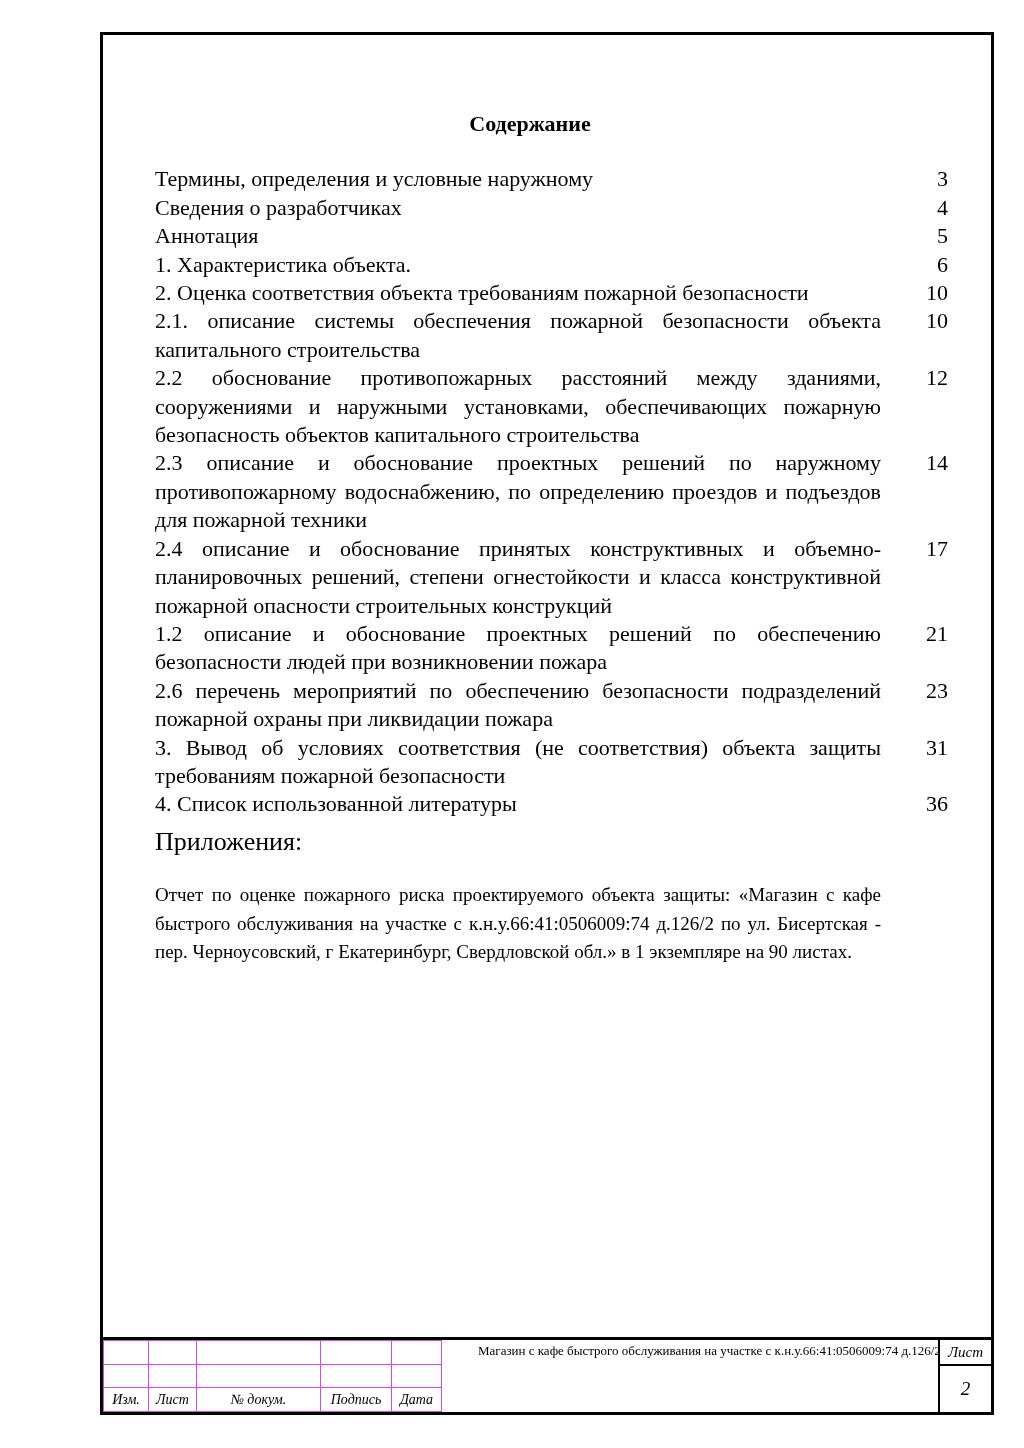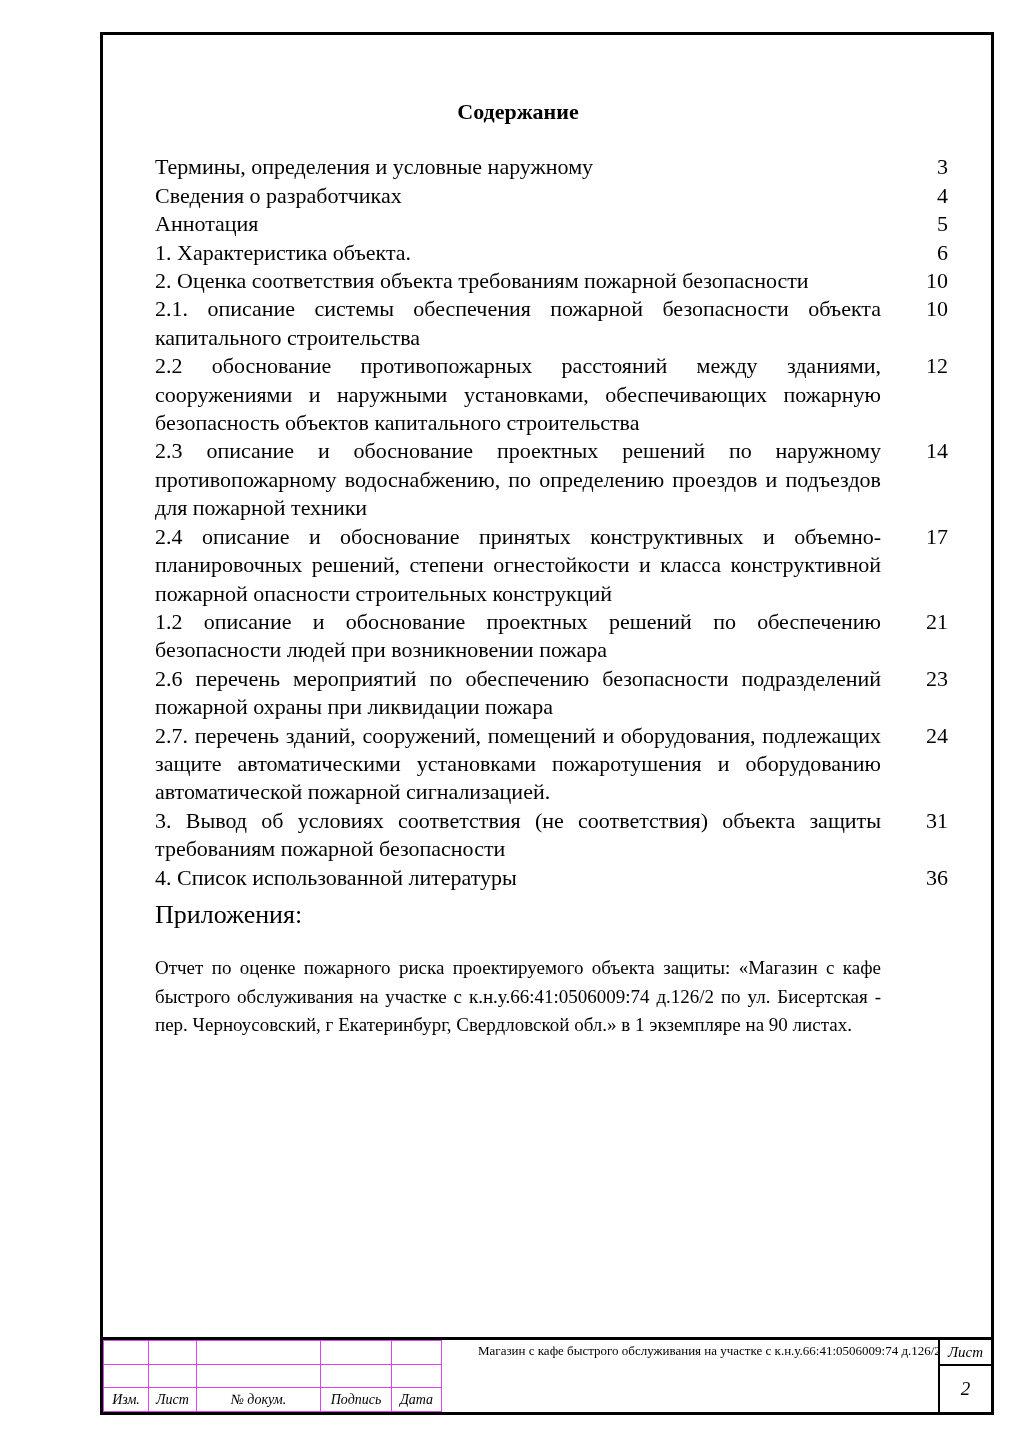--- a/index.html
+++ b/index.html
@@ -22,21 +22,21 @@
     box-sizing: border-box;
   }
   .content {
     position: absolute;
     left: 0; top: 0; right: 0;
     padding: 63px 43px 0 52px;
     box-sizing: border-box;
   }
   .doc-title {
     width: 726px;
-    margin: 0;
+    margin: 12px;
     text-align: center;
     font-weight: bold;
     font-size: 22px;
     line-height: 28.4px;
   }
   .toc { margin-top: 27px; width: 793px; }
   .toc-row { display: flex; }
   .toc-text {
     width: 726px;
     font-size: 22px;
@@ -167,24 +167,20 @@
             <div class="toc-text">2.4 описание и обоснование принятых конструктивных и объемно-планировочных решений, степени огнестойкости и класса конструктивной пожарной опасности строительных конструкций</div>
             <div class="toc-page">17</div>
           </div>
           <div class="toc-row">
             <div class="toc-text">1.2 описание и обоснование проектных решений по обеспечению безопасности людей при возникновении пожара</div>
             <div class="toc-page">21</div>
           </div>
           <div class="toc-row">
             <div class="toc-text">2.6 перечень мероприятий по обеспечению безопасности подразделений пожарной охраны при ликвидации пожара</div>
             <div class="toc-page">23</div>
-          </div>
-          <div class="toc-row">
-            <div class="toc-text">2.7. перечень зданий, сооружений, помещений и оборудования, подлежащих защите автоматическими установками пожаротушения и оборудованию автоматической пожарной сигнализацией.</div>
-            <div class="toc-page">24</div>
           </div>
           <div class="toc-row">
             <div class="toc-text">3. Вывод об условиях соответствия (не соответствия) объекта защиты требованиям пожарной безопасности</div>
             <div class="toc-page">31</div>
           </div>
           <div class="toc-row">
             <div class="toc-text">4. Список использованной литературы</div>
             <div class="toc-page">36</div>
           </div>
         </div>

